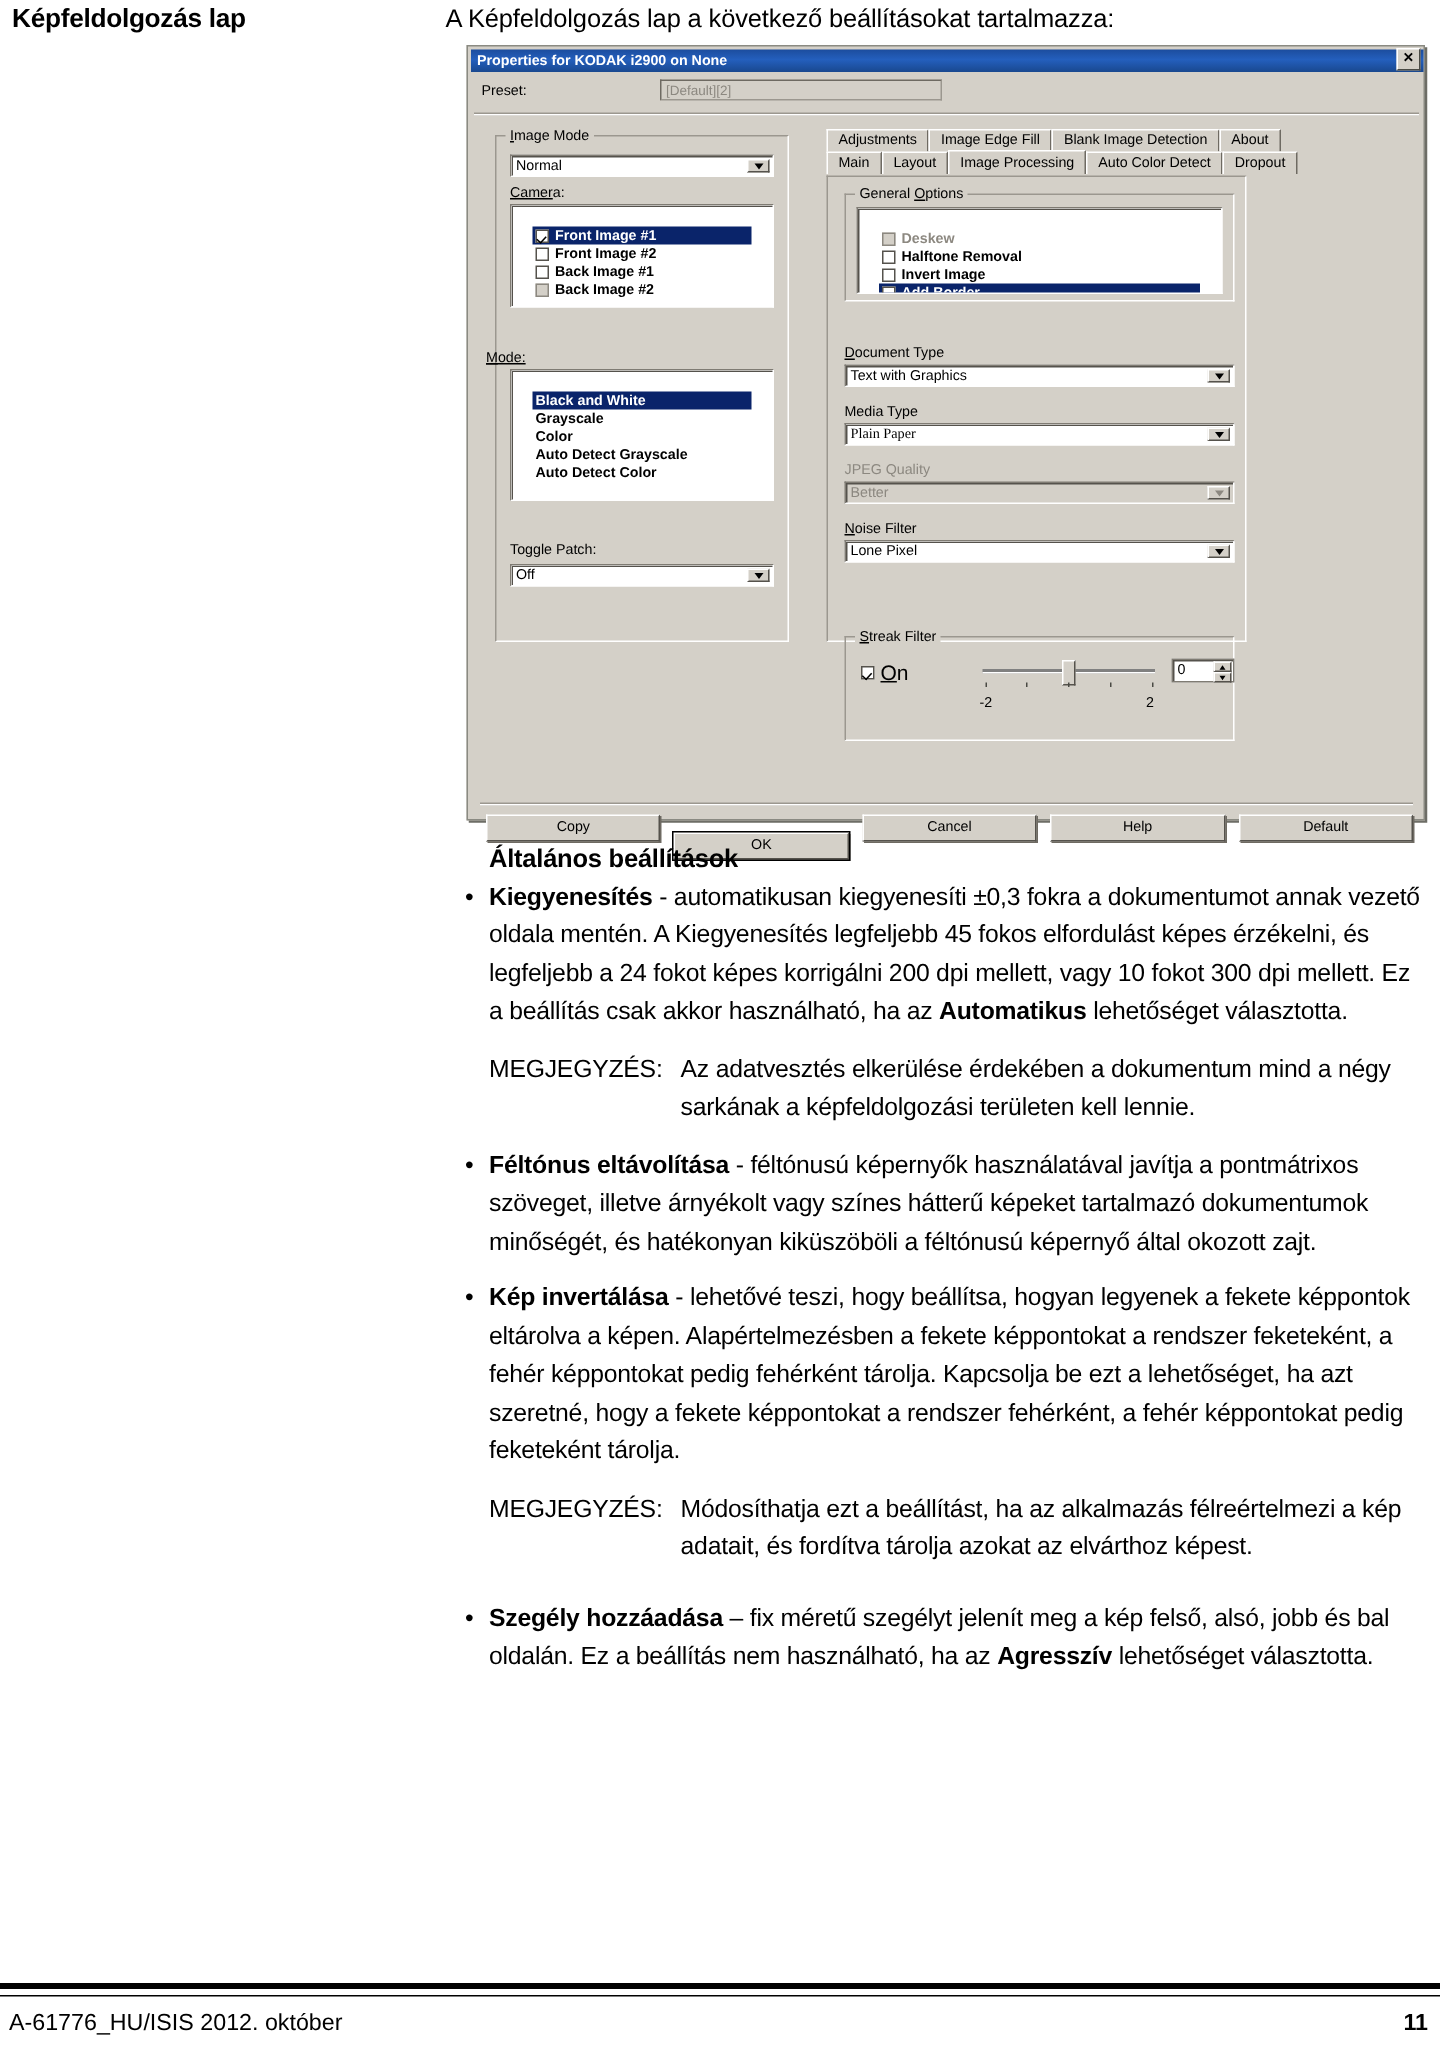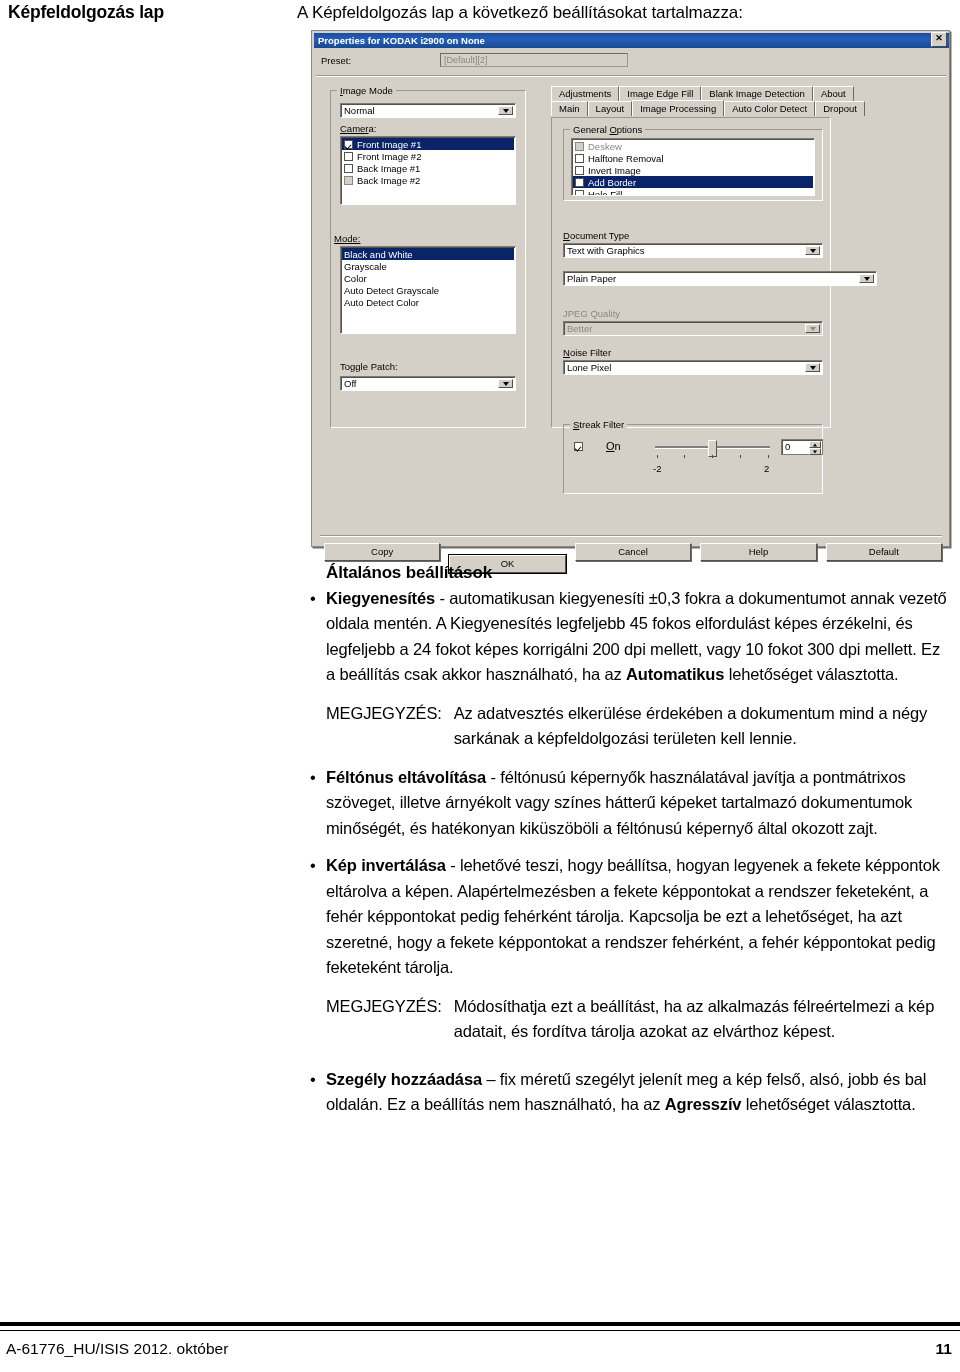--- a/index.html
+++ b/index.html
@@ -187,21 +187,22 @@
 
   .listbox {
     position: absolute;
     background: #ffffff;
     border: 1px solid #7f7b73;
     border-right-color: #ffffff;
     border-bottom-color: #ffffff;
     box-shadow: inset 1px 1px 0 #55524c;
     box-sizing: border-box;
     overflow: hidden;
-    padding: 1px;
+    padding: 14px;
+    font-weight: bold;
   }
   .lrow {
     height: 12px;
     display: flex;
     align-items: center;
     font-size: 9.5px;
     padding-left: 2px;
     white-space: nowrap;
   }
   .lrow.sel {
@@ -478,21 +479,21 @@
     <div class="lrow">
       <span class="cbx"></span>
       <span>Back Image #1</span>
     </div>
     <div class="lrow">
       <span class="cbx dim"></span>
       <span>Back Image #2</span>
     </div>
   </div>
 
-  <div class="fieldlabel" style="left:22px; top:202px;text-decoration:underline;">
+  <div class="fieldlabel" style="left:12px; top:202px;text-decoration:underline;">
     <span class="ul">M</span>ode:
   </div>
 
   <div class="listbox" style="left:28px; top:215px; width:176px; height:88px;">
     <div class="lrow sel">
       <span>Black and White</span>
     </div>
     <div class="lrow">
       <span>Grayscale</span>
     </div>
@@ -560,21 +561,21 @@
 
   <div class="fieldlabel" style="left:251px; top:199px;text-align:right;">
     <span class="ul">D</span>ocument Type
   </div>
   <div class="combo" style="left:251px; top:212px; width:260px; height:15px;">
     <span>Text with Graphics</span>
     <div class="combo-arrow"></div>
   </div>
 
   <div class="fieldlabel" style="left:251px; top:238px;">Media Type</div>
-  <div class="combo" style="left:251px; top:240px; width:314px; height:15px;">
+  <div class="combo" style="left:251px; top:251px; width:260px; height:15px;font-family:Liberation Serif, serif;">
     <span>Plain Paper</span>
     <div class="combo-arrow"></div>
   </div>
 
   <div class="fieldlabel" style="left:251px; top:277px; color:#8c8880;">JPEG Quality</div>
   <div class="combo disabled" style="left:251px; top:290px; width:260px; height:15px;">
     <span>Better</span>
     <div class="combo-arrow"></div>
   </div>
 
@@ -584,21 +585,21 @@
   <div class="combo" style="left:251px; top:329px; width:260px; height:15px;">
     <span>Lone Pixel</span>
     <div class="combo-arrow"></div>
   </div>
 
   <div class="groupbox streak-group">
     <span class="group-legend"><span class="ul">S</span>treak Filter</span>
   </div>
   <div style="position:absolute; left:262px; top:409px; display:flex; align-items:center;">
     <span class="cbx checked"></span>
-    <span style="font-size:11px;margin-left:19px;"><span class="ul">O</span>n</span>
+    <span style="font-size:14px;"><span class="ul">O</span>n</span>
   </div>
   <div class="slider-track" style="left:343px; top:415px; width:115px;"></div>
   <div class="slider-thumb" style="left:396px; top:409px;"></div>
   <div class="tickmark" style="left:345px; top:424px;"></div>
   <div class="tickmark" style="left:372px; top:424px;"></div>
   <div class="tickmark" style="left:400px; top:424px;"></div>
   <div class="tickmark" style="left:428px; top:424px;"></div>
   <div class="tickmark" style="left:456px; top:424px;"></div>
   <div class="axis-label" style="left:341px; top:432px;">-2</div>
   <div class="axis-label" style="left:452px; top:432px;">2</div>

